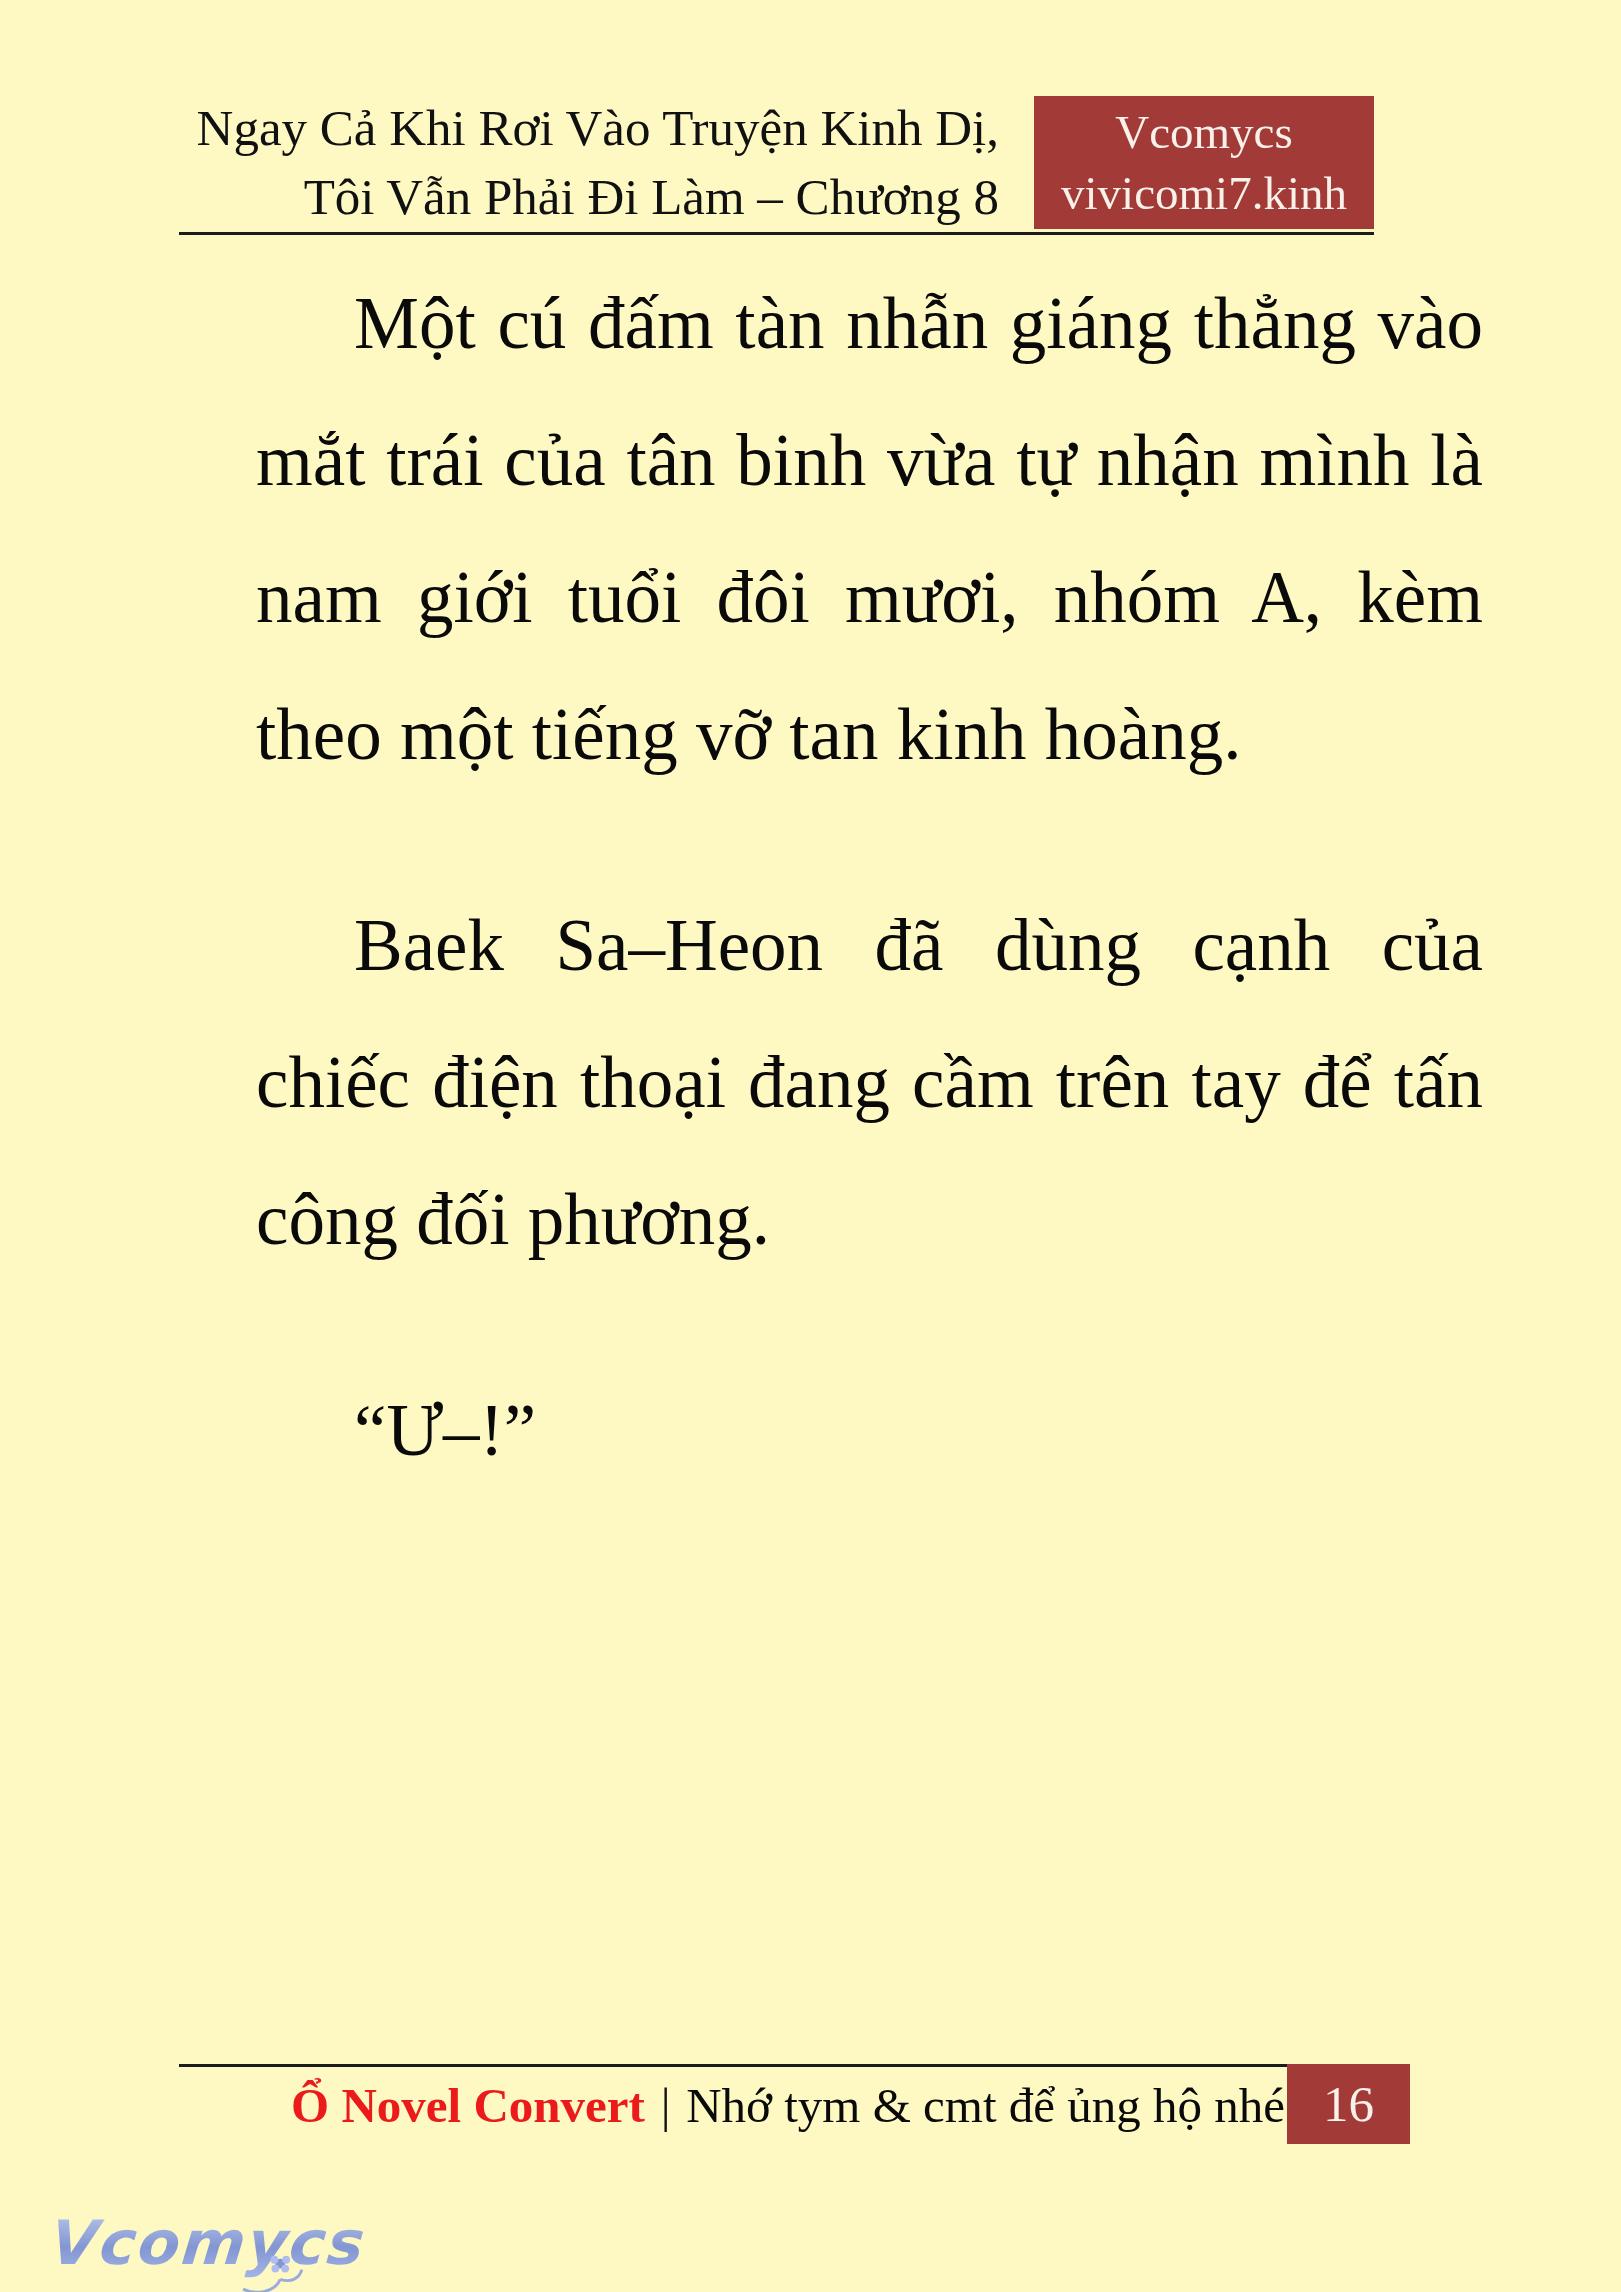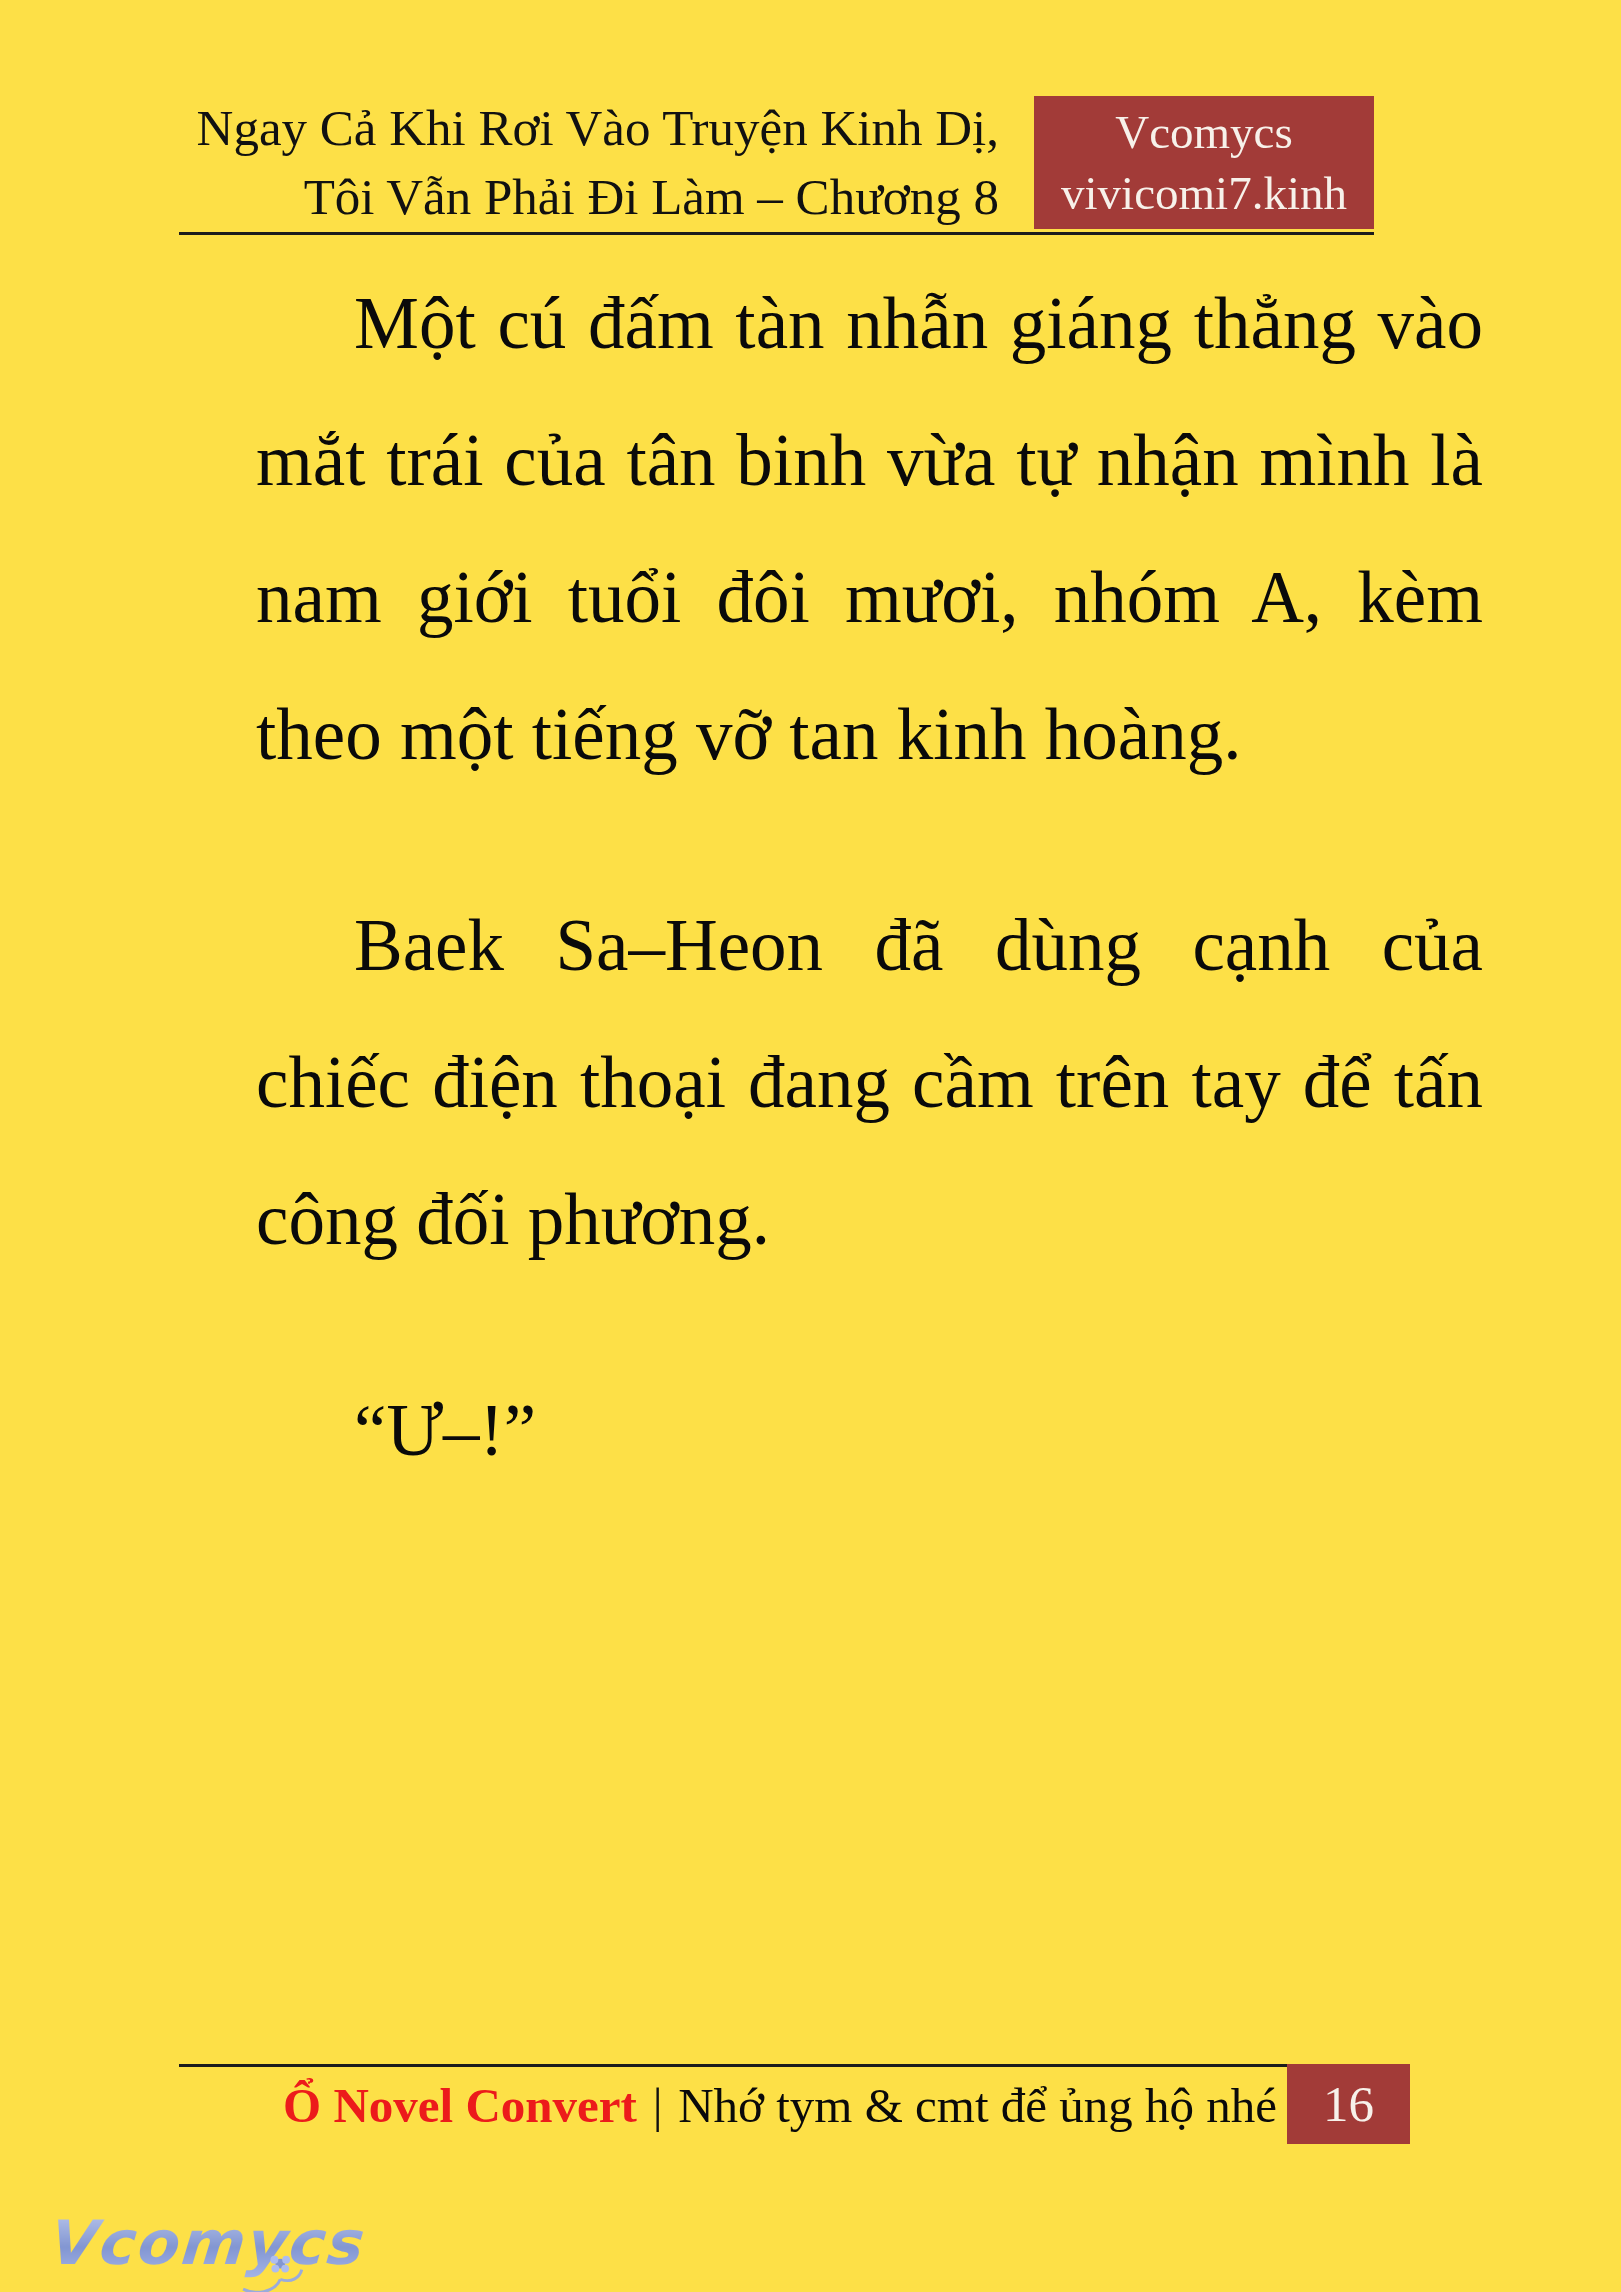--- a/index.html
+++ b/index.html
@@ -1,19 +1,19 @@
 <!DOCTYPE html>
 <html><head>
 <meta charset="utf-8">
 <style>
   html,body{margin:0;padding:0;background:#777;}
   .page{
     position:relative;
     width:1621px;height:2293px;
-    background:#fde047;
+    background:#fef9c3;
     overflow:hidden;
     font-family:"Liberation Serif", serif;
     color:#0a0a0a;
   }
 
   
   .header-title{
     position:absolute;left:179px;top:94px;width:820px;
     text-align:right;
     font-size:51px;line-height:69px;
@@ -47,21 +47,21 @@
     color:#0a0a0a;
   }
   .body-text p.no-justify{text-align:left;}
 
   
   .footer-rule{
     position:absolute;left:179px;top:2064px;width:1108px;height:2.9px;
     background:#1c1c1c;
   }
   .footer-text{
-    position:absolute;left:189px;top:2068px;width:1088px;
+    position:absolute;left:197px;top:2068px;width:1088px;
     text-align:right;white-space:nowrap;
     font-size:49px;line-height:76px;color:#0a0a0a;
   }
   .footer-brand{color:#EC1B1B;font-weight:bold;}
   .footer-sep{color:#111;margin:0 15.7px;font-weight:normal;}
   .footer-badge{
     position:absolute;left:1287px;top:2064px;width:123px;height:80px;
     background:#A23B38;
     display:flex;align-items:center;justify-content:center;
     font-size:51px;color:#F7F1EA;

